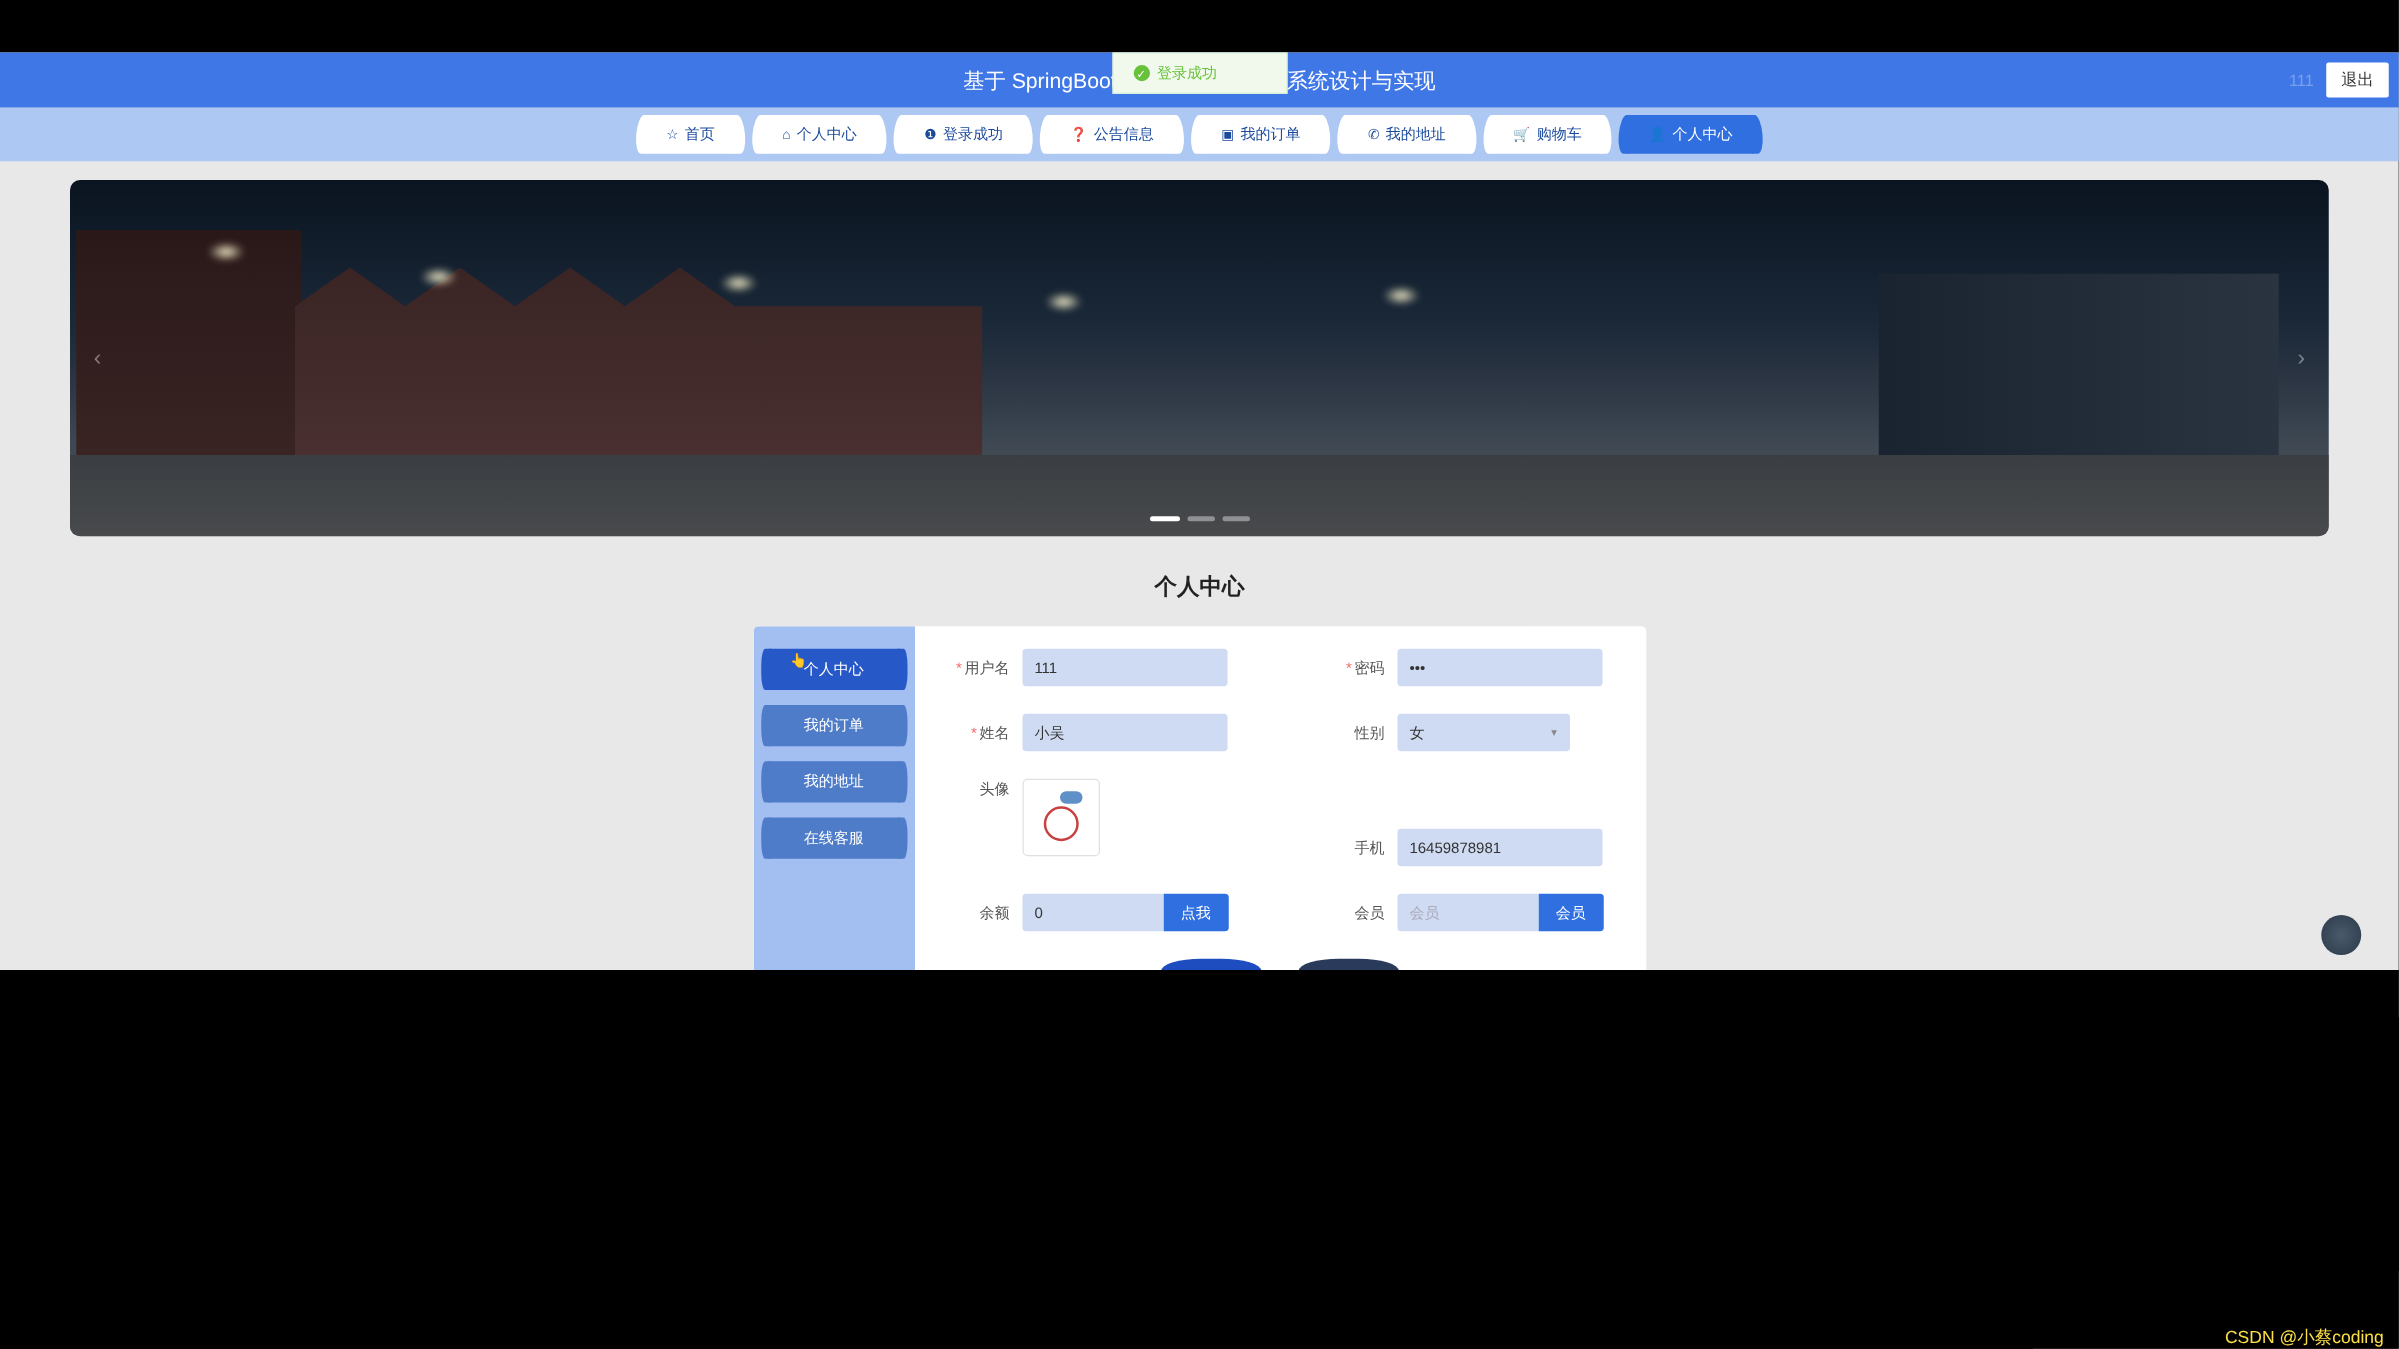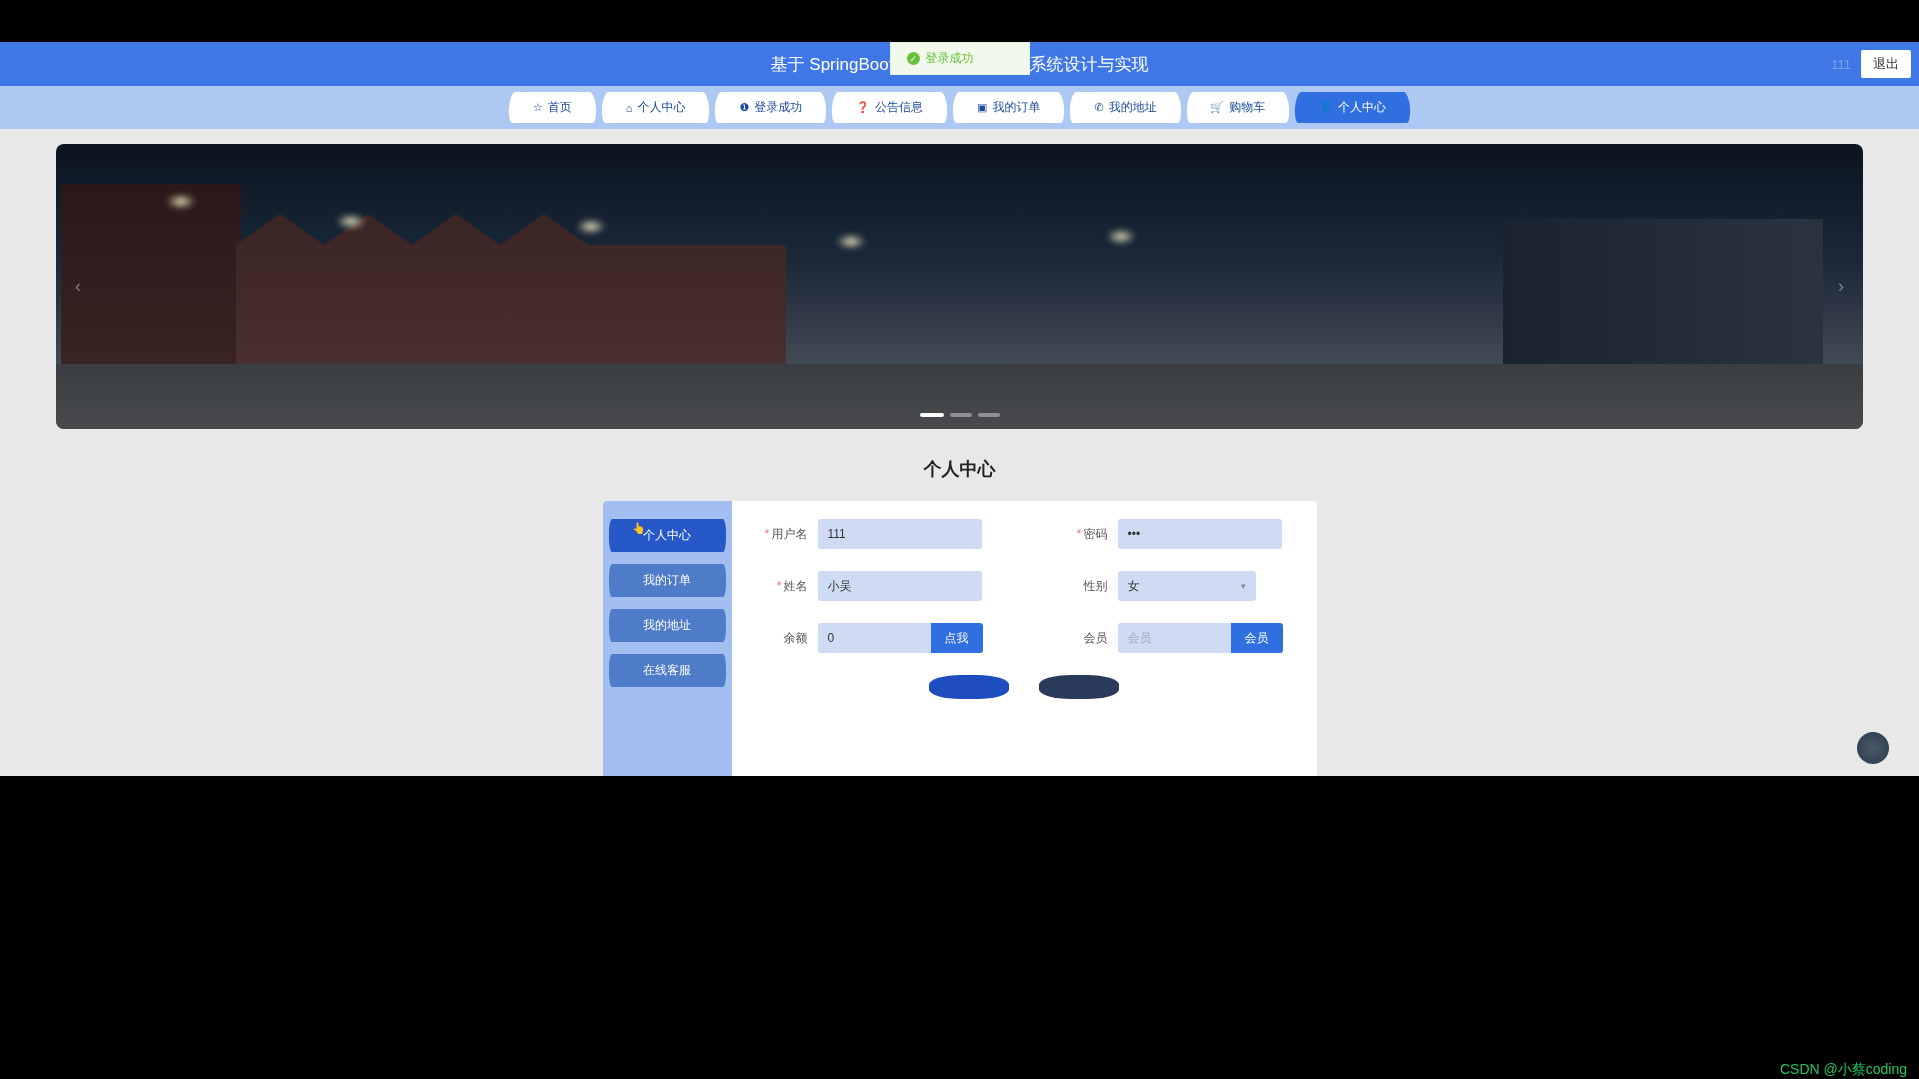--- a/index.html
+++ b/index.html
@@ -87,21 +87,21 @@
     
     .bottom-brushes { display: flex; gap: 30px; justify-content: center; margin-top: 10px; }
     .brush { width: 80px; height: 24px; border-radius: 40%; }
     .brush.blue { background: #1e4dc0; }
     .brush.dark { background: #2a3a5a; }
     
     
     .float-avatar { position: absolute; right: 30px; bottom: 12px; width: 32px; height: 32px; border-radius: 50%; background: radial-gradient(circle,#4a5a6a,#2a3a4a); cursor: pointer; }
     
     
-    .watermark { position: absolute; bottom: 0; right: 12px; color: #22c55e; font-size: 14px; z-index: 200; }
+    .watermark { position: absolute; bottom: 0; right: 12px; color: #fde047; font-size: 14px; z-index: 200; }
   </style>
 </head>
 <body>
 
 <div class="letterbox-top"></div>
 
 <div class="app-wrapper">
 
   <div class="toast">
     <span class="toast-icon">✓</span>
@@ -220,20 +220,39 @@
             <div class="form-label">
                 <span>性别</span>
               </div>
             <div class="select-wrap">
               <input class="form-select" readonly="" value="女" style="">
               <span class="select-arrow">▾</span>
             </div>
           </div>
         </div>
 
+        <div class="form-row" style="align-items:flex-start">
+          <div class="form-group left" style="align-items:flex-start">
+            <div class="form-label">
+                <span>头像</span>
+              </div>
+            <div class="avatar-box">
+              <div class="avatar-img">
+                <div class="avatar-cloud"></div>
+                <div class="avatar-head"></div>
+              </div>
+            </div>
+          </div>
+          <div class="form-group right" style="margin-top:40px">
+            <div class="form-label">
+                <span>手机</span>
+              </div>
+            <input class="form-input wide" value="16459878981" style="">
+          </div>
+        </div>
 
         <div class="form-row">
           <div class="form-group left">
             <div class="form-label">
                 <span>余额</span>
               </div>
             <div class="input-group">
               <input class="form-input" value="0" style="">
               <button class="input-group-btn">点我</button>
             </div>

